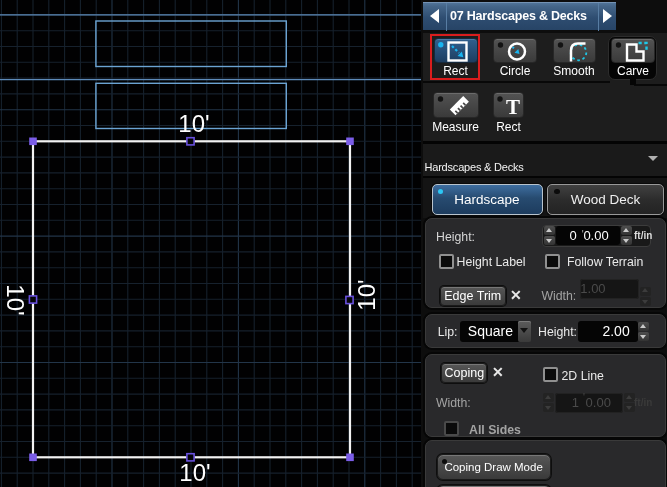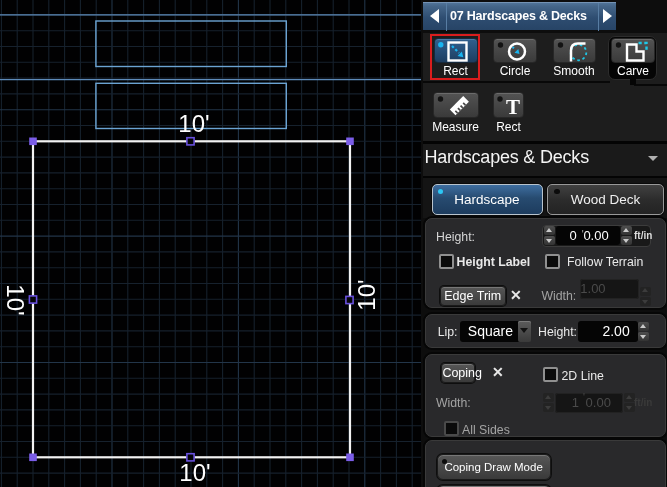--- a/index.html
+++ b/index.html
@@ -14,21 +14,21 @@
 .hsep { position:absolute; top:0px; width:1px; height:28px; background:#587da3; }
 #tools { left:2px; top:33px; width:244px; height:108px; background:#1d1d1d; }
 .tbtn { position:absolute; height:25px; border-radius:4px; background:linear-gradient(#535353,#3a3a3a); border:1px solid #272727; box-shadow:inset 0 1px 0 #6b6b6b; }
 .tbtn.blue { background:linear-gradient(#31608e,#1d3d60); box-shadow:inset 0 1px 0 #4d7aa6; border:1px solid #16293c; }
 .tlab { position:absolute; color:#fff; font-size:12px; text-align:center; }
 #redbox { left:7px; top:1px; width:50px; height:46px; border:2px solid #da1d1d; }
 #carvebox { left:185px; top:2.5px; width:49px; height:44px; background:#050505; border:1px solid #2c2c2c; border-radius:7px; }
 #carvetab { left:207px; top:46px; width:6px; height:6px; background:#050505; }
 .csep { position:absolute; height:2px; background:#080808; }
 #sect { left:2px; top:141px; width:244px; height:37px; background:#1a1a1a; border-top:3px solid #040404; border-bottom:2px solid #040404; }
-#sect .t { position:absolute; left:1.5px; top:3px; font-size:18px; letter-spacing:-0.2px; color:#f4f4f4; }
+#sect .t { position:absolute; left:1.5px; top:17px; font-size:11px; letter-spacing:-0.2px; color:#f4f4f4; }
 #sect .ar { position:absolute; right:9px; top:12px; width:0; height:0; border:5.5px solid transparent; border-top-color:#b0b0b0; }
 #tabs { left:2px; top:178px; width:244px; height:40px; background:#141414; }
 .tab { position:absolute; top:5.5px; height:31px; border-radius:5px; color:#fff; font-size:13.5px; text-align:center; line-height:29px; }
 #tab1 { left:8.5px; width:111px; background:linear-gradient(#3e6ea0,#274b70 45%,#1d3c5e); border:1px solid #b9c4cd; box-shadow:0 0 0 1px #0a0a0a; }
 #tab2 { left:124px; width:117px; background:linear-gradient(#414141,#2c2c2c 50%,#232323); border:1px solid #999; box-shadow:0 0 0 1px #0a0a0a; color:#efefef; }
 .dot { position:absolute; width:5.5px; height:5.5px; border-radius:50%; }
 .grp { position:absolute; left:4px; width:241px; background:#29292b; border:1px solid #3a3a3a; border-radius:7px; box-shadow:0 0 0 2px #060606; }
 .lbl { position:absolute; font-size:12.3px; color:#d6d6d6; }
 .lbl.dim { color:#a3a3a3; }
 .field { position:absolute; background:#050505; border-radius:3px; color:#fff; font-size:13px; }
@@ -211,21 +211,21 @@
     <span class="sp" style="left:194.5px;top:7px;">
           <span class="spb">
             <i class="up"></i>
           </span>
           <span class="spb">
             <i class="dn"></i>
           </span>
         </span>
     <div class="ftin" style="left:208px;top:10.5px;">ft/in</div>
     <div class="cb" style="left:12.8px;top:34.5px;"></div>
-    <div class="lbl" style="left:30.5px;top:36px;color:#e9e9e9;font-weight:bold;">Height Label</div>
+    <div class="lbl" style="left:30.5px;top:36px;color:#e9e9e9;">Height Label</div>
     <div class="cb" style="left:119px;top:34.5px;"></div>
     <div class="lbl" style="left:141px;top:36px;color:#e9e9e9;">Follow Terrain</div>
     <div class="gbtn" style="left:13.5px;top:67px;width:66.5px;height:20px;line-height:19px;">Edge Trim</div>
     <div class="xbtn" style="left:84px;top:68px;">✕</div>
     <div class="lbl dim" style="left:115.4px;top:70px;">Width:</div>
     <div class="field dim" style="left:154.3px;top:60px;width:59px;height:19.5px;text-align:left;line-height:19.5px;"><span style="margin-right:8px;">1.00</span></div>
     <span class="sp dis" style="left:214.3px;top:67.5px;">
           <span class="spb">
             <i class="up"></i>
           </span>
@@ -247,21 +247,21 @@
           <span class="spb">
             <i class="up"></i>
           </span>
           <span class="spb">
             <i class="dn"></i>
           </span>
         </span>
   </div>
 
   <div class="grp" style="top:354px;height:83px;">
-    <div class="gbtn" style="left:15.4px;top:8px;width:34px;height:20px;line-height:19px;">Coping</div>
+    <div class="gbtn" style="left:15.4px;top:8px;width:46px;height:20px;line-height:19px;">Coping</div>
     <div class="xbtn" style="left:66px;top:9px;">✕</div>
     <div class="cb" style="left:117.4px;top:12px;"></div>
     <div class="lbl" style="left:135.5px;top:13.5px;color:#e9e9e9;">2D Line</div>
     <div class="lbl dim" style="left:9.9px;top:41px;">Width:</div>
     <span class="sp dis" style="left:117.4px;top:38px;">
           <span class="spb">
             <i class="up"></i>
           </span>
           <span class="spb">
             <i class="dn"></i>
@@ -275,20 +275,20 @@
     <span class="sp dis" style="left:197.5px;top:38px;">
           <span class="spb">
             <i class="up"></i>
           </span>
           <span class="spb">
             <i class="dn"></i>
           </span>
         </span>
     <div class="ftin" style="left:208px;top:41.5px;color:#3a3a3a;">ft/in</div>
     <div class="cb dim" style="left:18.4px;top:66px;"></div>
-    <div class="lbl dim" style="left:36px;top:67.5px;">All Sides</div>
+    <div class="lbl dim" style="left:43px;top:67.5px;font-weight:bold;">All Sides</div>
   </div>
 
   <div class="grp" style="top:440px;height:54px;">
     <div class="gbtn" style="left:10.6px;top:12.8px;width:114px;height:26px;line-height:25px;border-radius:6px;font-size:11.5px;">Coping Draw Mode<span class="dot" style="left:4px;top:4px;background:#0c0c0c"></span></div>
     <div class="gbtn" style="left:10.6px;top:44px;width:114px;height:10px;border-radius:6px 6px 0 0;"></div>
   </div>
 </div>
 </div>
 </body></html>

